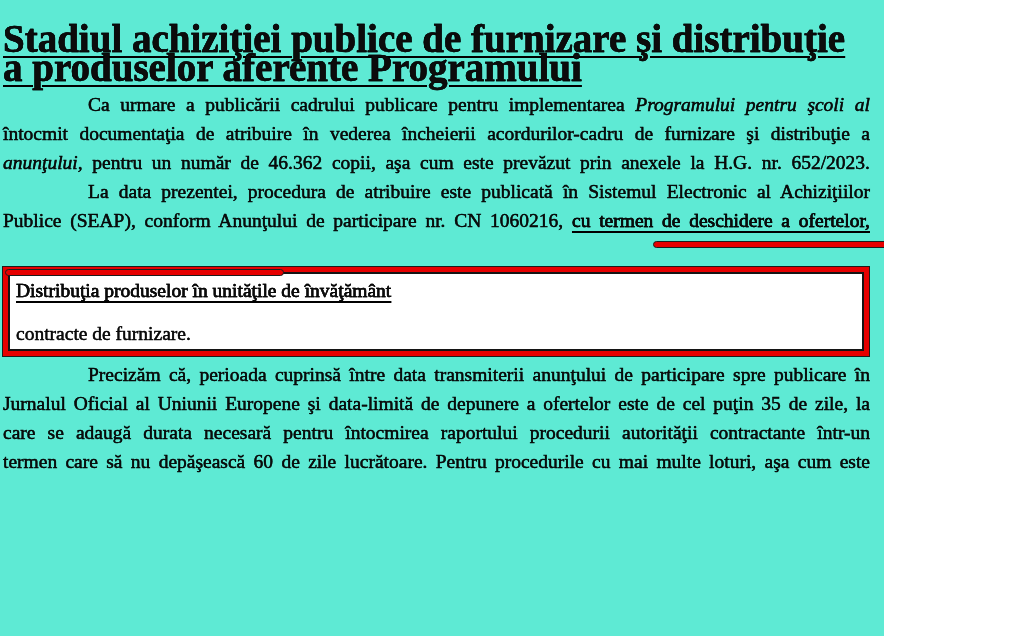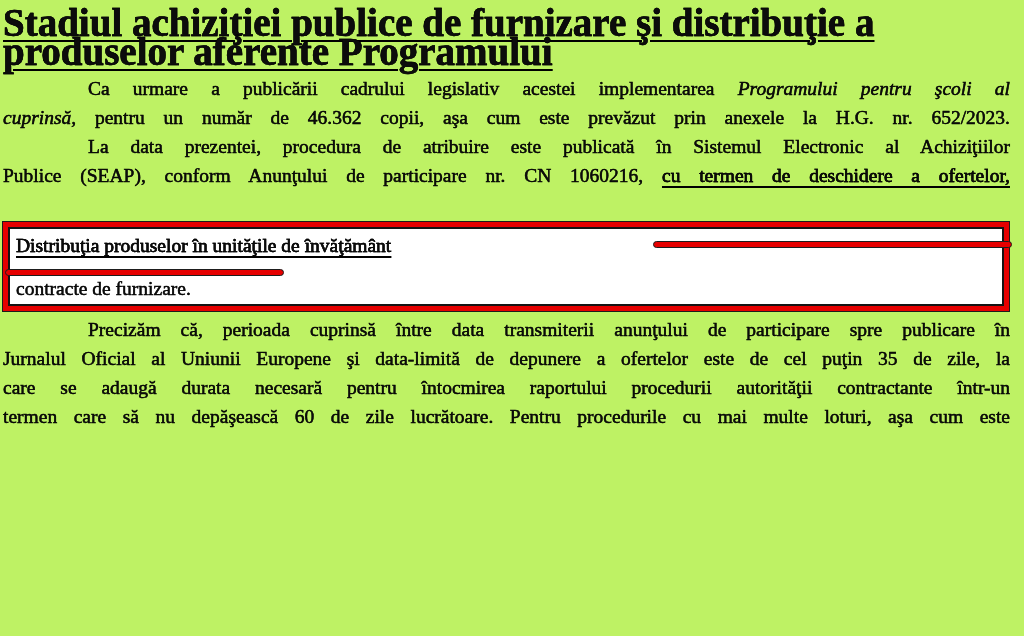--- a/index.html
+++ b/index.html
@@ -1,26 +1,26 @@
 <!DOCTYPE html>
 <html><head>
 <meta charset="utf-8">
 <style>
   html, body { margin: 0; padding: 0; background: #ffffff; }
   .page {
     position: relative;
-    width: 1024px;
+    width: 884px;
     height: 636px;
     box-sizing: border-box;
-    background: #bef264;
+    background: #5eead4;
     color: #0c0c0c;
     font-family: "Liberation Serif", "DejaVu Serif", serif;
     font-size: 19.5px;
     line-height: 29px;
-    padding: 8px 14px 0 3px;
+    padding: 24px 14px 0 3px;
     overflow: hidden;
     -webkit-text-stroke: 0.45px #000;
     text-shadow: 0 0 0.4px rgba(0,0,0,0.55);
   }
   .doc-title { margin: 0 0 8px 0; }
   .u {
     text-decoration: underline;
     text-underline-offset: 4px;
     text-decoration-thickness: 1.7px;
   }
@@ -57,22 +57,23 @@
   .red-bar-2 { left: 5px;   top: 269px; width: 277px; }
 </style>
 </head>
 <body>
 
 <div class="page">
 
   <h1 class="doc-title"><span class="u">Stadiul achiziţiei publice de furnizare şi distribuţie a produselor aferente Programului</span></h1>
 
   <div class="para">
-      <div class="line fill ind"><span>Ca urmare a publicării cadrului legislativ acestei implementarea </span><span class="it">Programului pentru şcoli al</span></div>
-      <div class="line fill"><span class="it">cuprinsă,</span><span> pentru un număr de 46.362 copii, aşa cum este prevăzut prin anexele la H.G. nr. 652/2023.</span></div>
+      <div class="line fill ind"><span>Ca urmare a publicării cadrului publicare pentru implementarea </span><span class="it">Programului pentru şcoli al</span></div>
+      <div class="line fill"><span>întocmit documentaţia de atribuire în vederea încheierii acordurilor-cadru de furnizare şi distribuţie a</span></div>
+      <div class="line fill"><span class="it">anunţului,</span><span> pentru un număr de 46.362 copii, aşa cum este prevăzut prin anexele la H.G. nr. 652/2023.</span></div>
     </div>
 
   <div class="para">
       <div class="line fill ind"><span>La data prezentei, procedura de atribuire este publicată în Sistemul Electronic al Achiziţiilor</span></div>
       <div class="line fill"><span>Publice (SEAP), conform Anunţului de participare nr. CN 1060216, </span><span class="un">cu termen de deschidere a ofertelor,</span></div>
     </div>
 
   <div class="redbox">
     <div class="redbox-inner">
       <div class="box-heading"><span class="u">Distribuţia produselor în unităţile de învăţământ</span></div>

